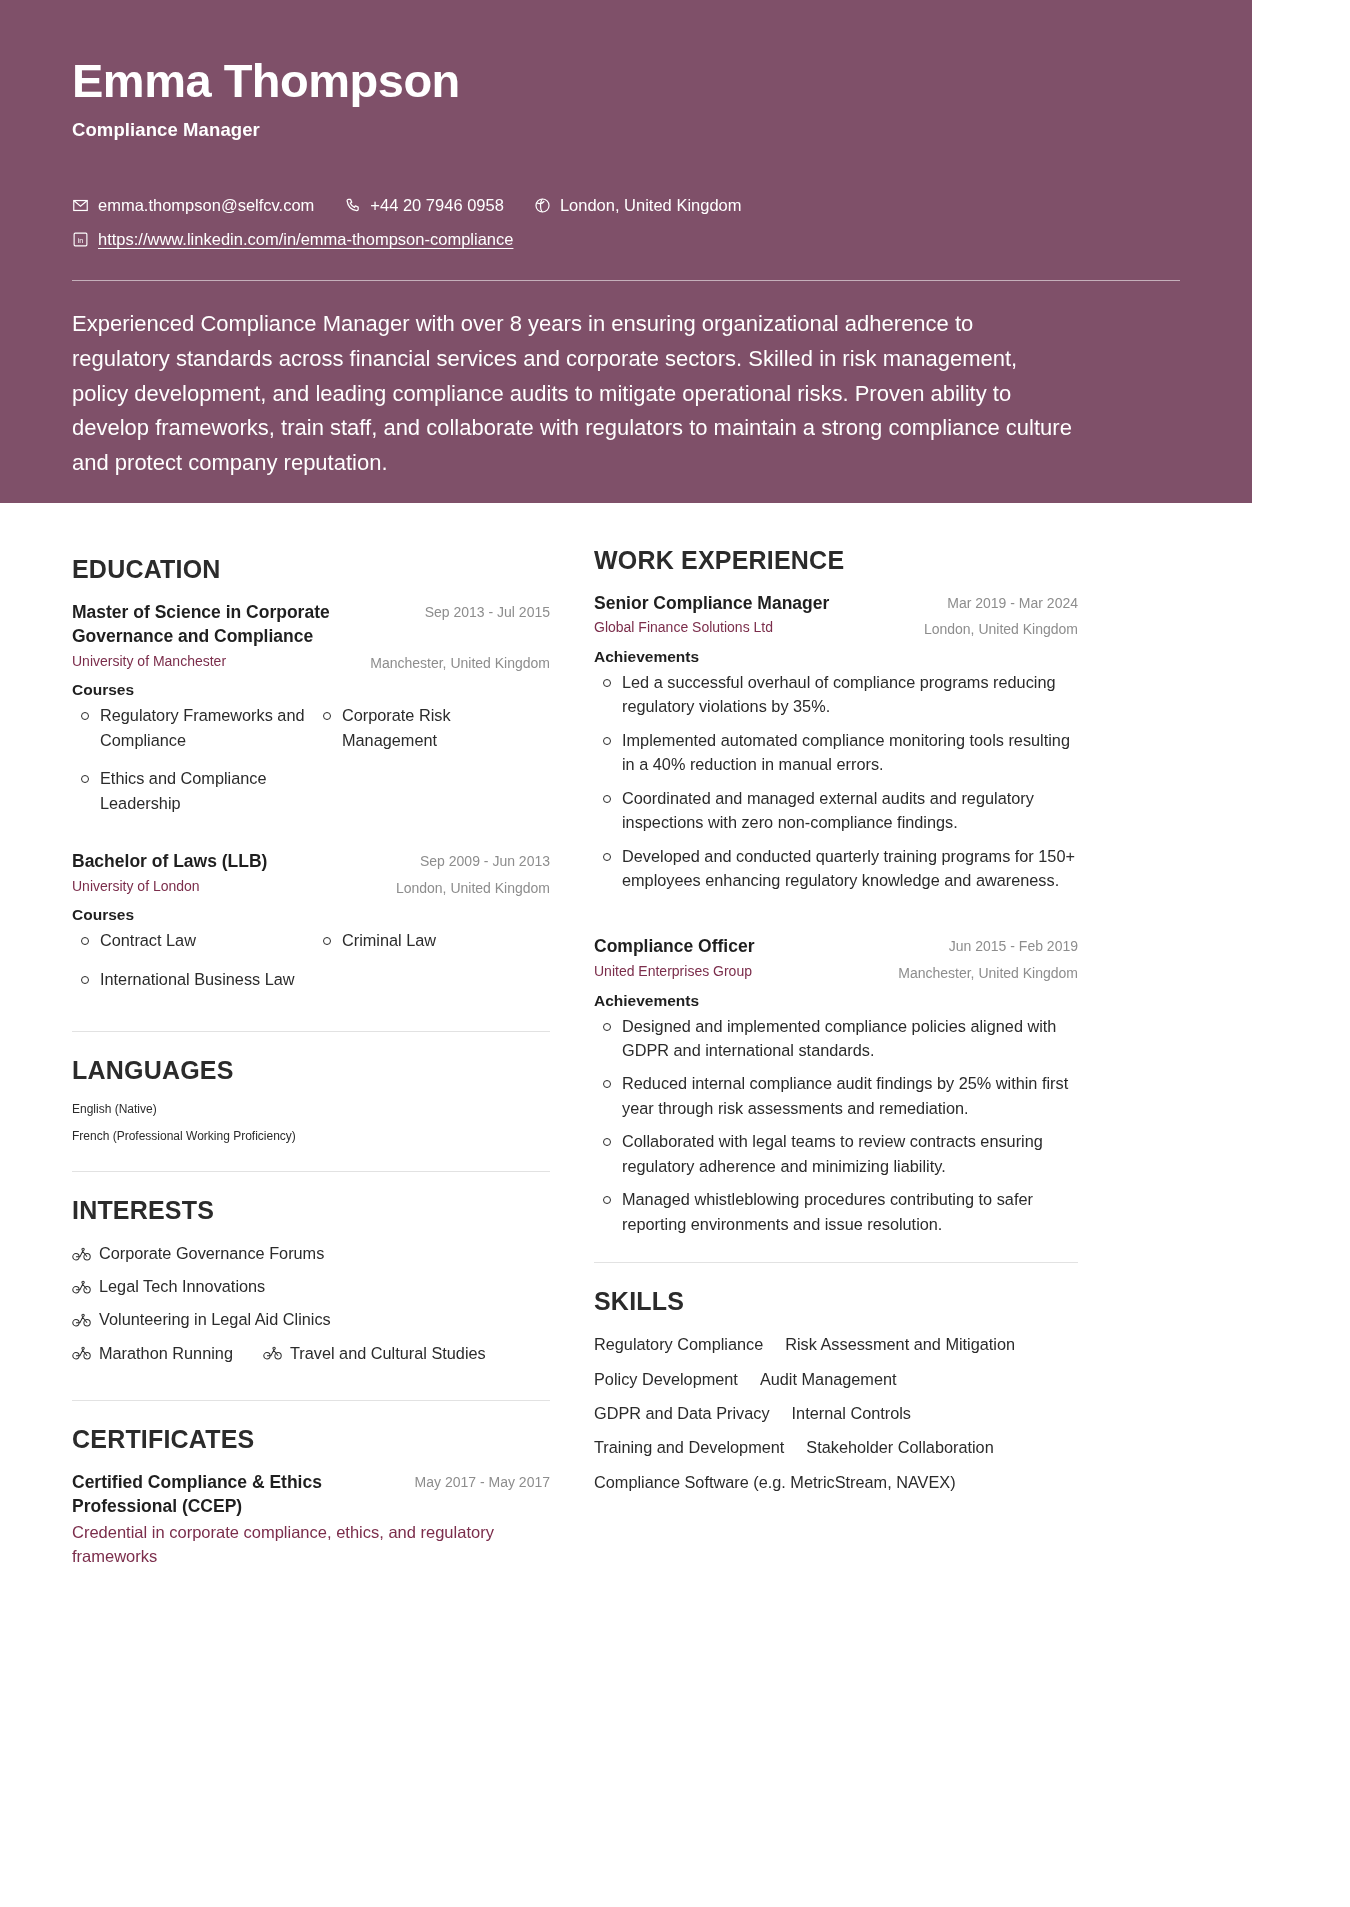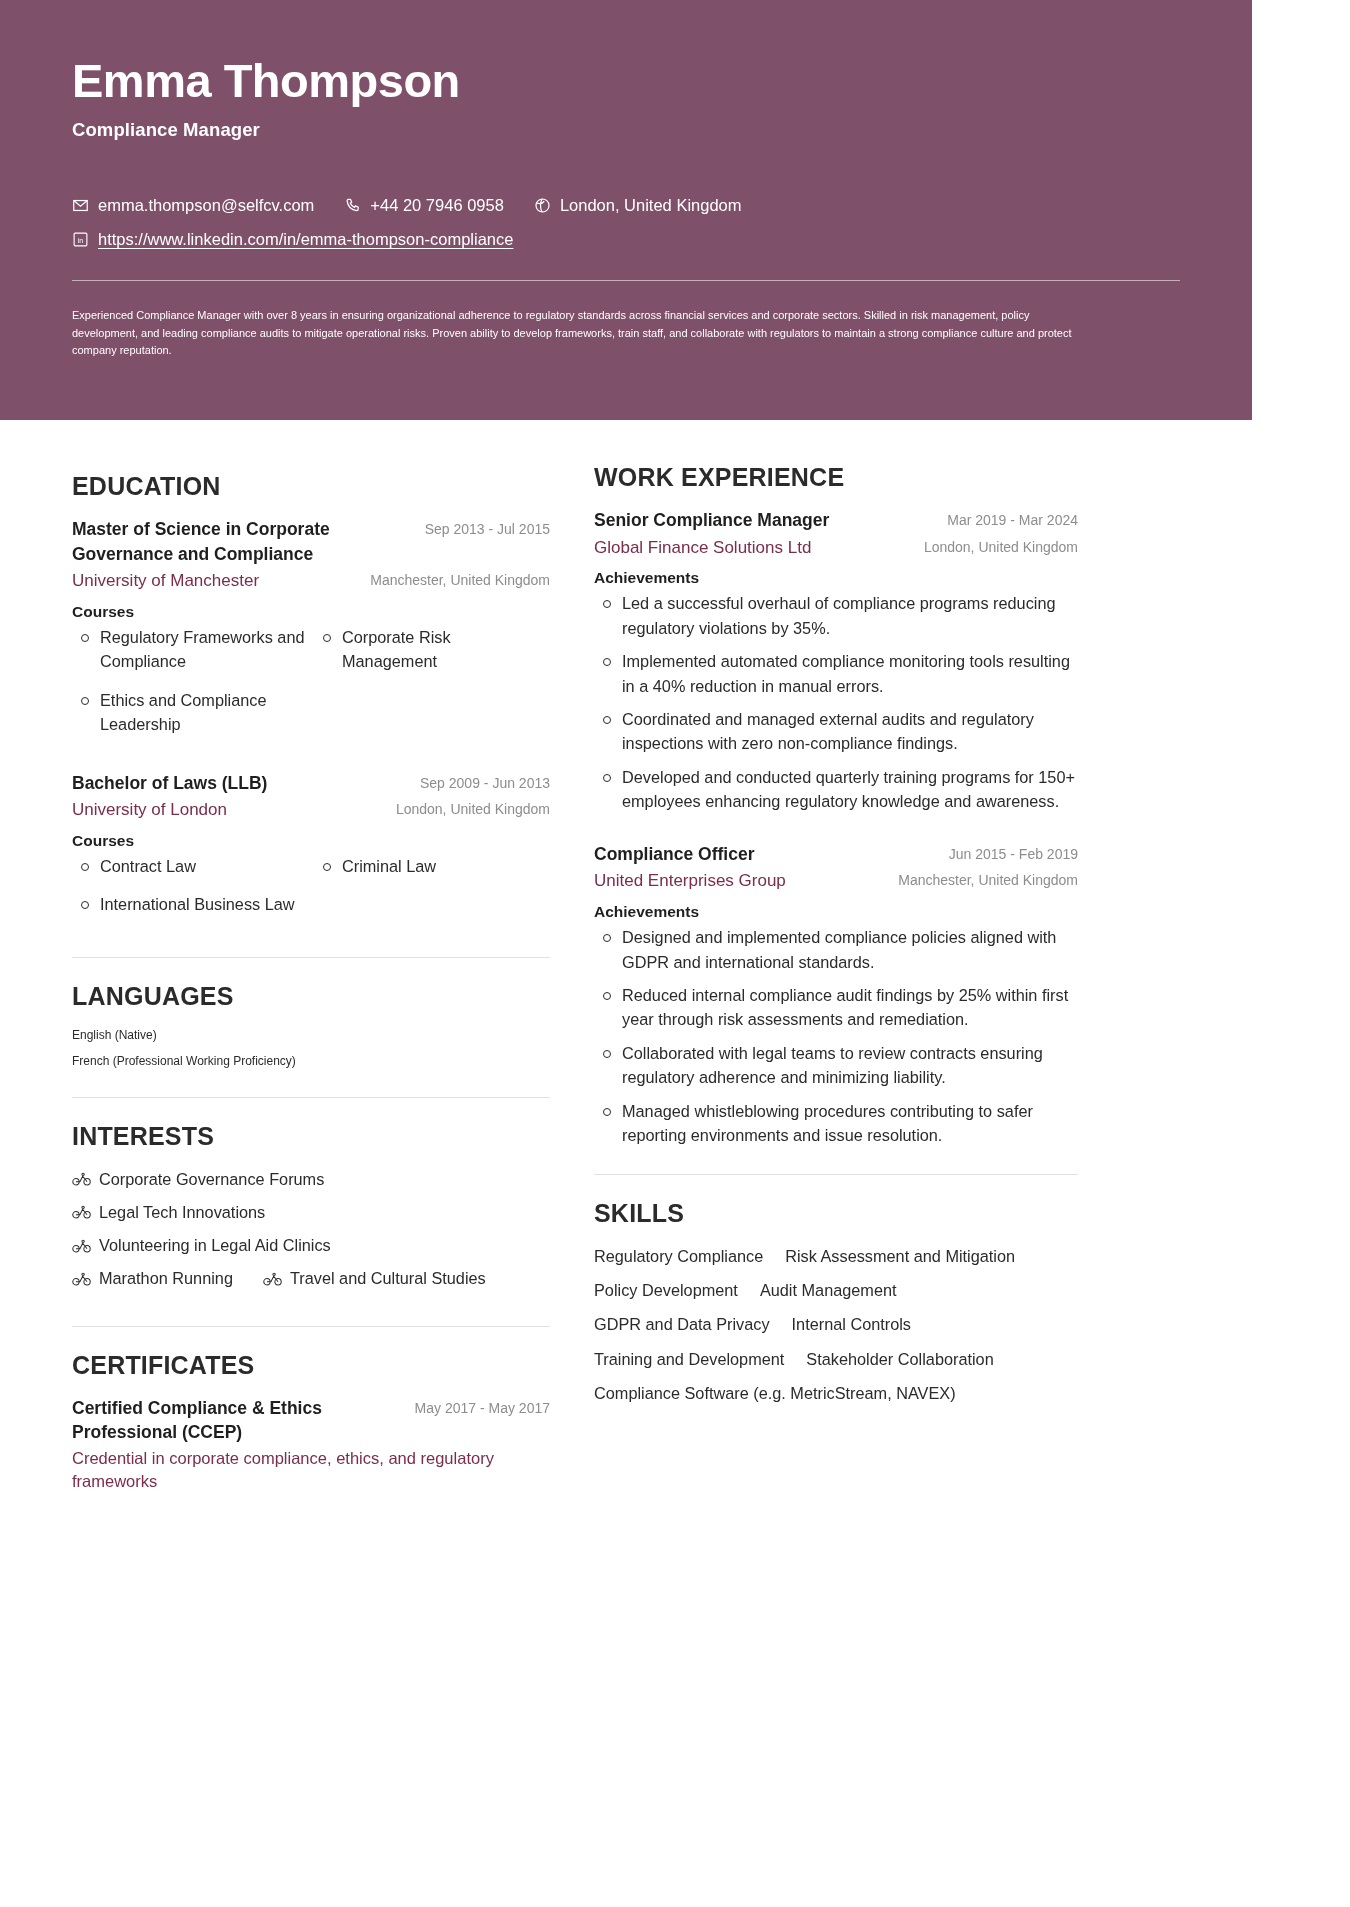--- a/index.html
+++ b/index.html
@@ -78,21 +78,21 @@
     color: #ffffff;
   }
 
   .header-divider {
     height: 1px;
     background: rgba(255,255,255,0.55);
     margin: 28px 0 26px 0;
   }
 
   .summary {
-    font-size: 11px;
+    font-size: 22px;
     line-height: 1.58;
     color: #ffffff;
     max-width: 1000px;
   }
 
   
   .body {
     display: flex;
     padding: 0 72px;
     gap: 44px;
@@ -146,21 +146,21 @@
 
   .entry-sub {
     display: flex;
     justify-content: space-between;
     align-items: flex-start;
     gap: 12px;
     margin-top: 3px;
   }
 
   .entry-org {
-    font-size: 17px;
+    font-size: 14px;
     color: #7B2D4B;
     line-height: 1.4;
   }
 
   .entry-loc {
     font-size: 14px;
     color: #8d8d8d;
     white-space: nowrap;
     padding-top: 3px;
     text-align: right;
@@ -475,21 +475,21 @@
           </div>
           <div class="sub-label">Achievements</div>
           <ul class="bullets">
             <li>Led a successful overhaul of compliance programs reducing regulatory violations by 35%.</li>
             <li>Implemented automated compliance monitoring tools resulting in a 40% reduction in manual errors.</li>
             <li>Coordinated and managed external audits and regulatory inspections with zero non-compliance findings.</li>
             <li>Developed and conducted quarterly training programs for 150+ employees enhancing regulatory knowledge and awareness.</li>
           </ul>
         </div>
 
-        <div class="entry" style="margin-top:28px;">
+        <div class="entry" style="margin-top:42px;">
           <div class="entry-head">
             <div class="entry-title">Compliance Officer</div>
             <div class="entry-date">Jun 2015 - Feb 2019</div>
           </div>
           <div class="entry-sub">
             <div class="entry-org">United Enterprises Group</div>
             <div class="entry-loc">Manchester, United Kingdom</div>
           </div>
           <div class="sub-label">Achievements</div>
           <ul class="bullets">

